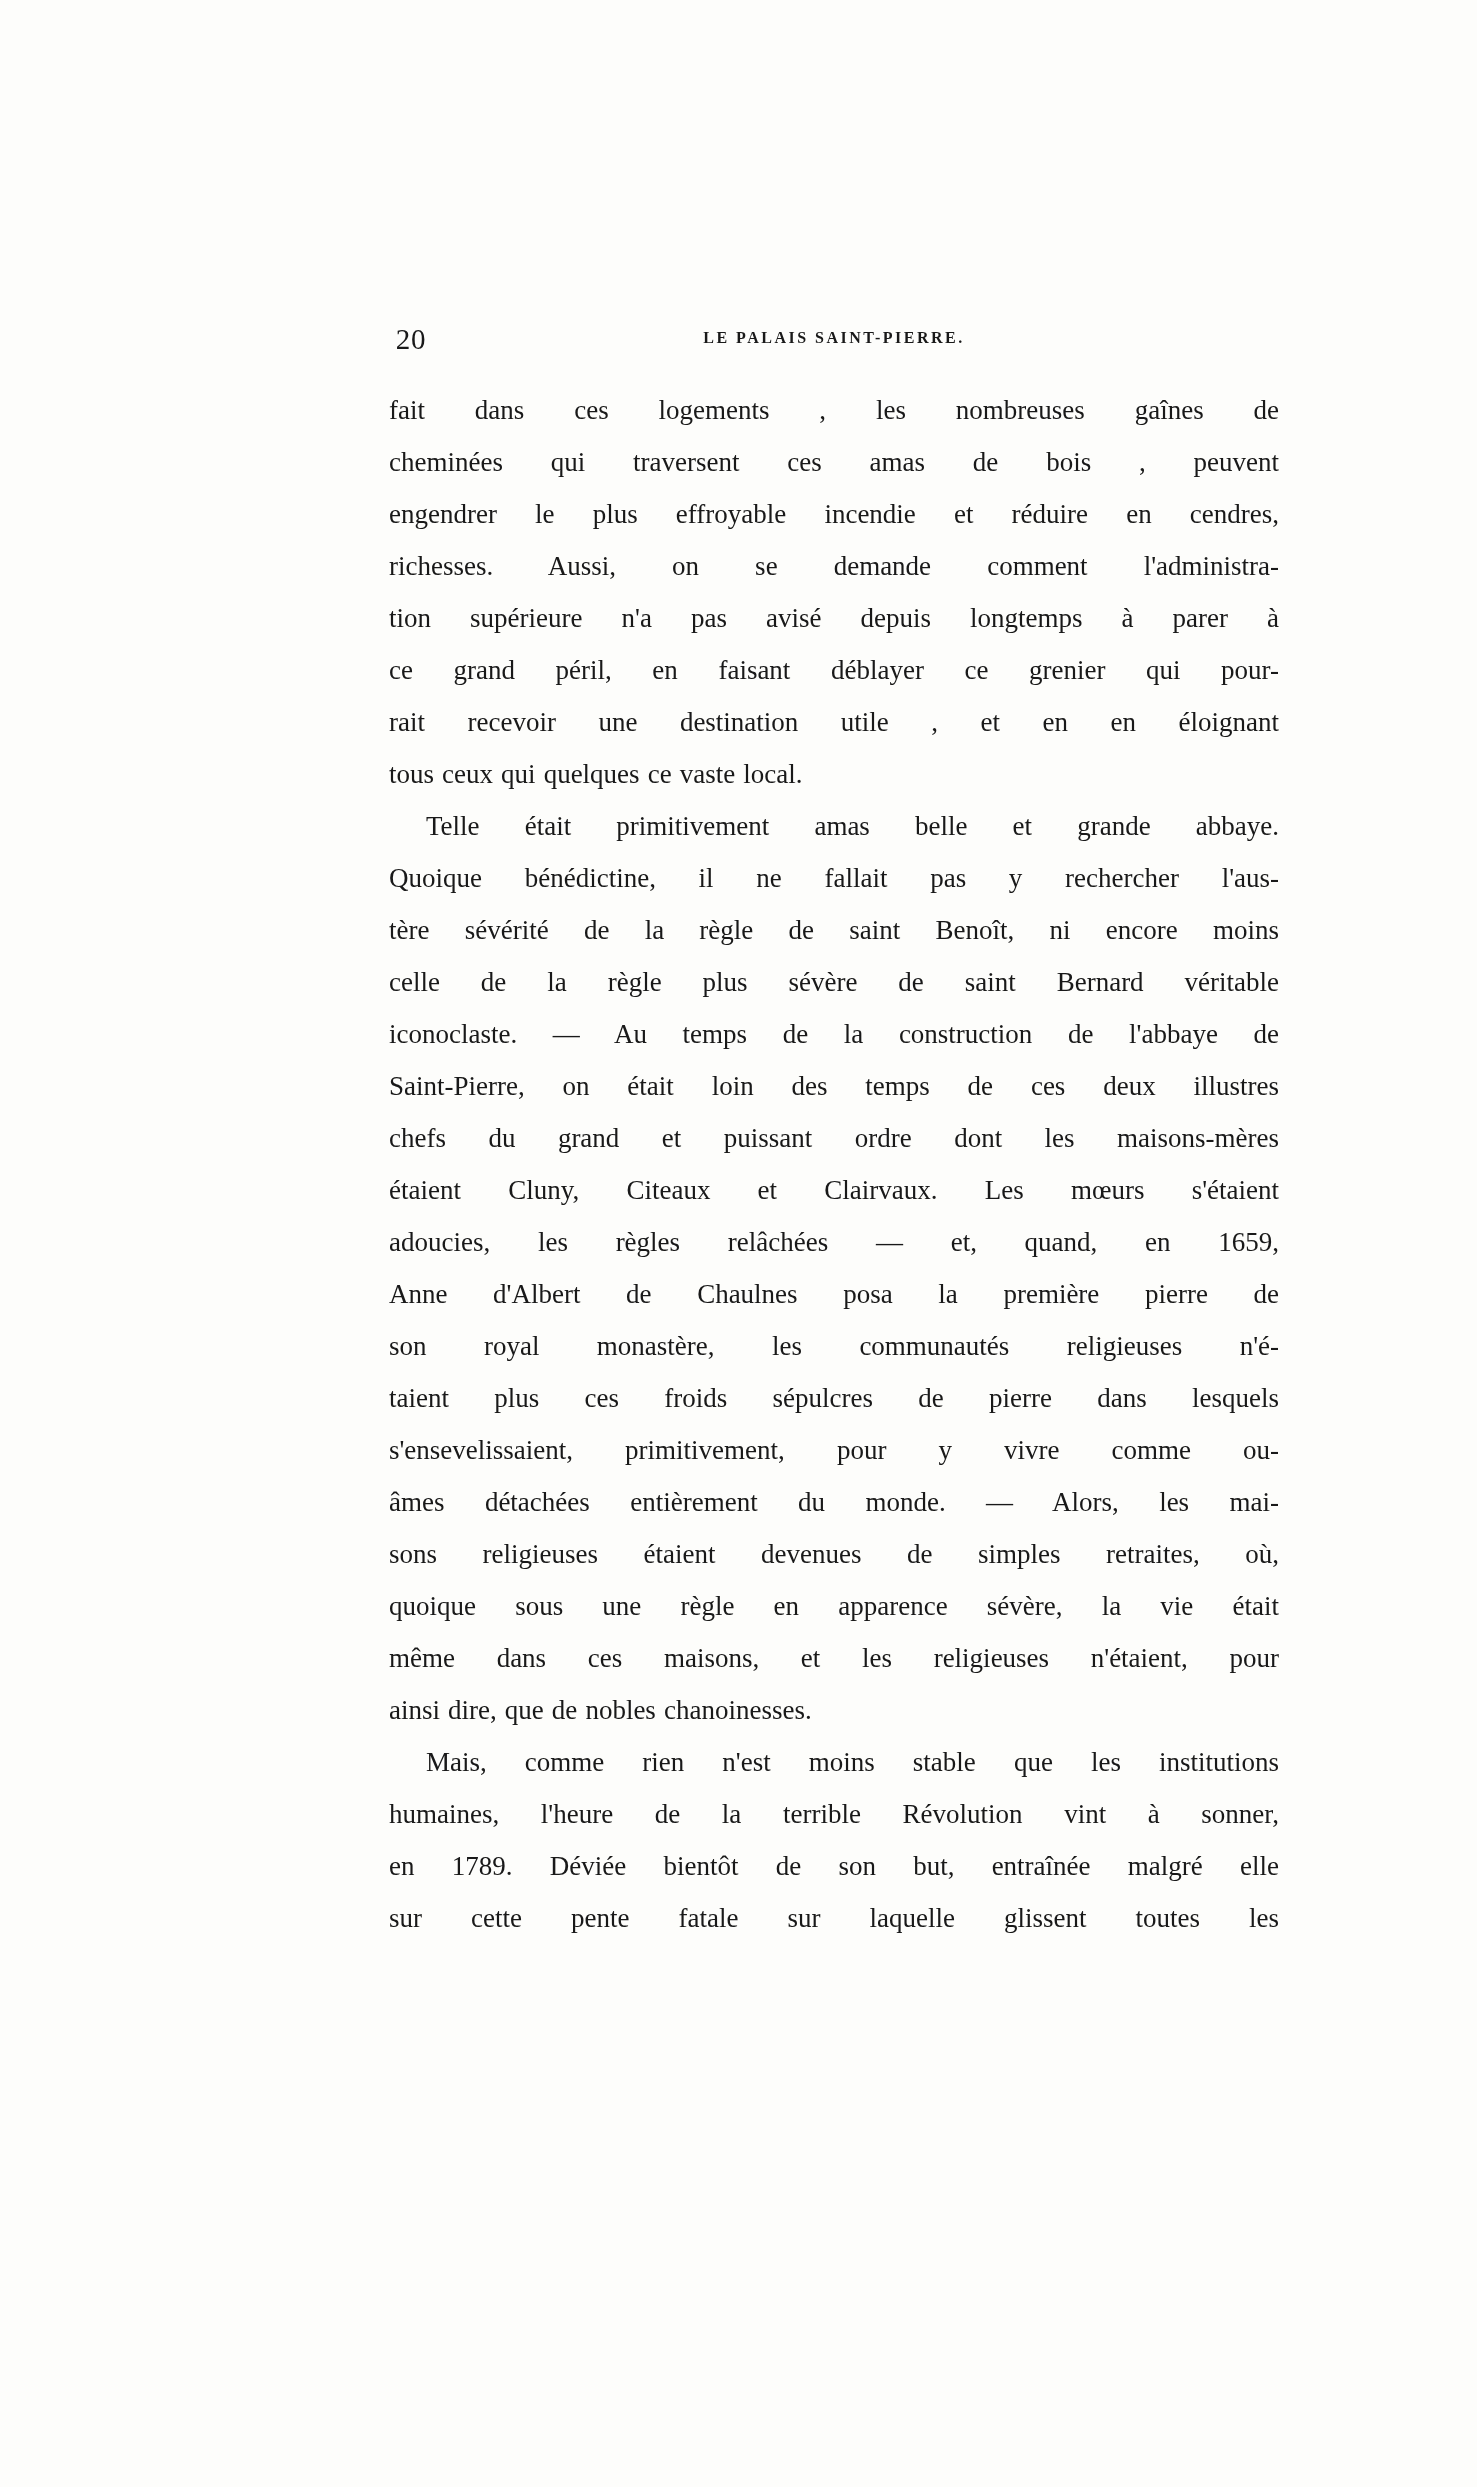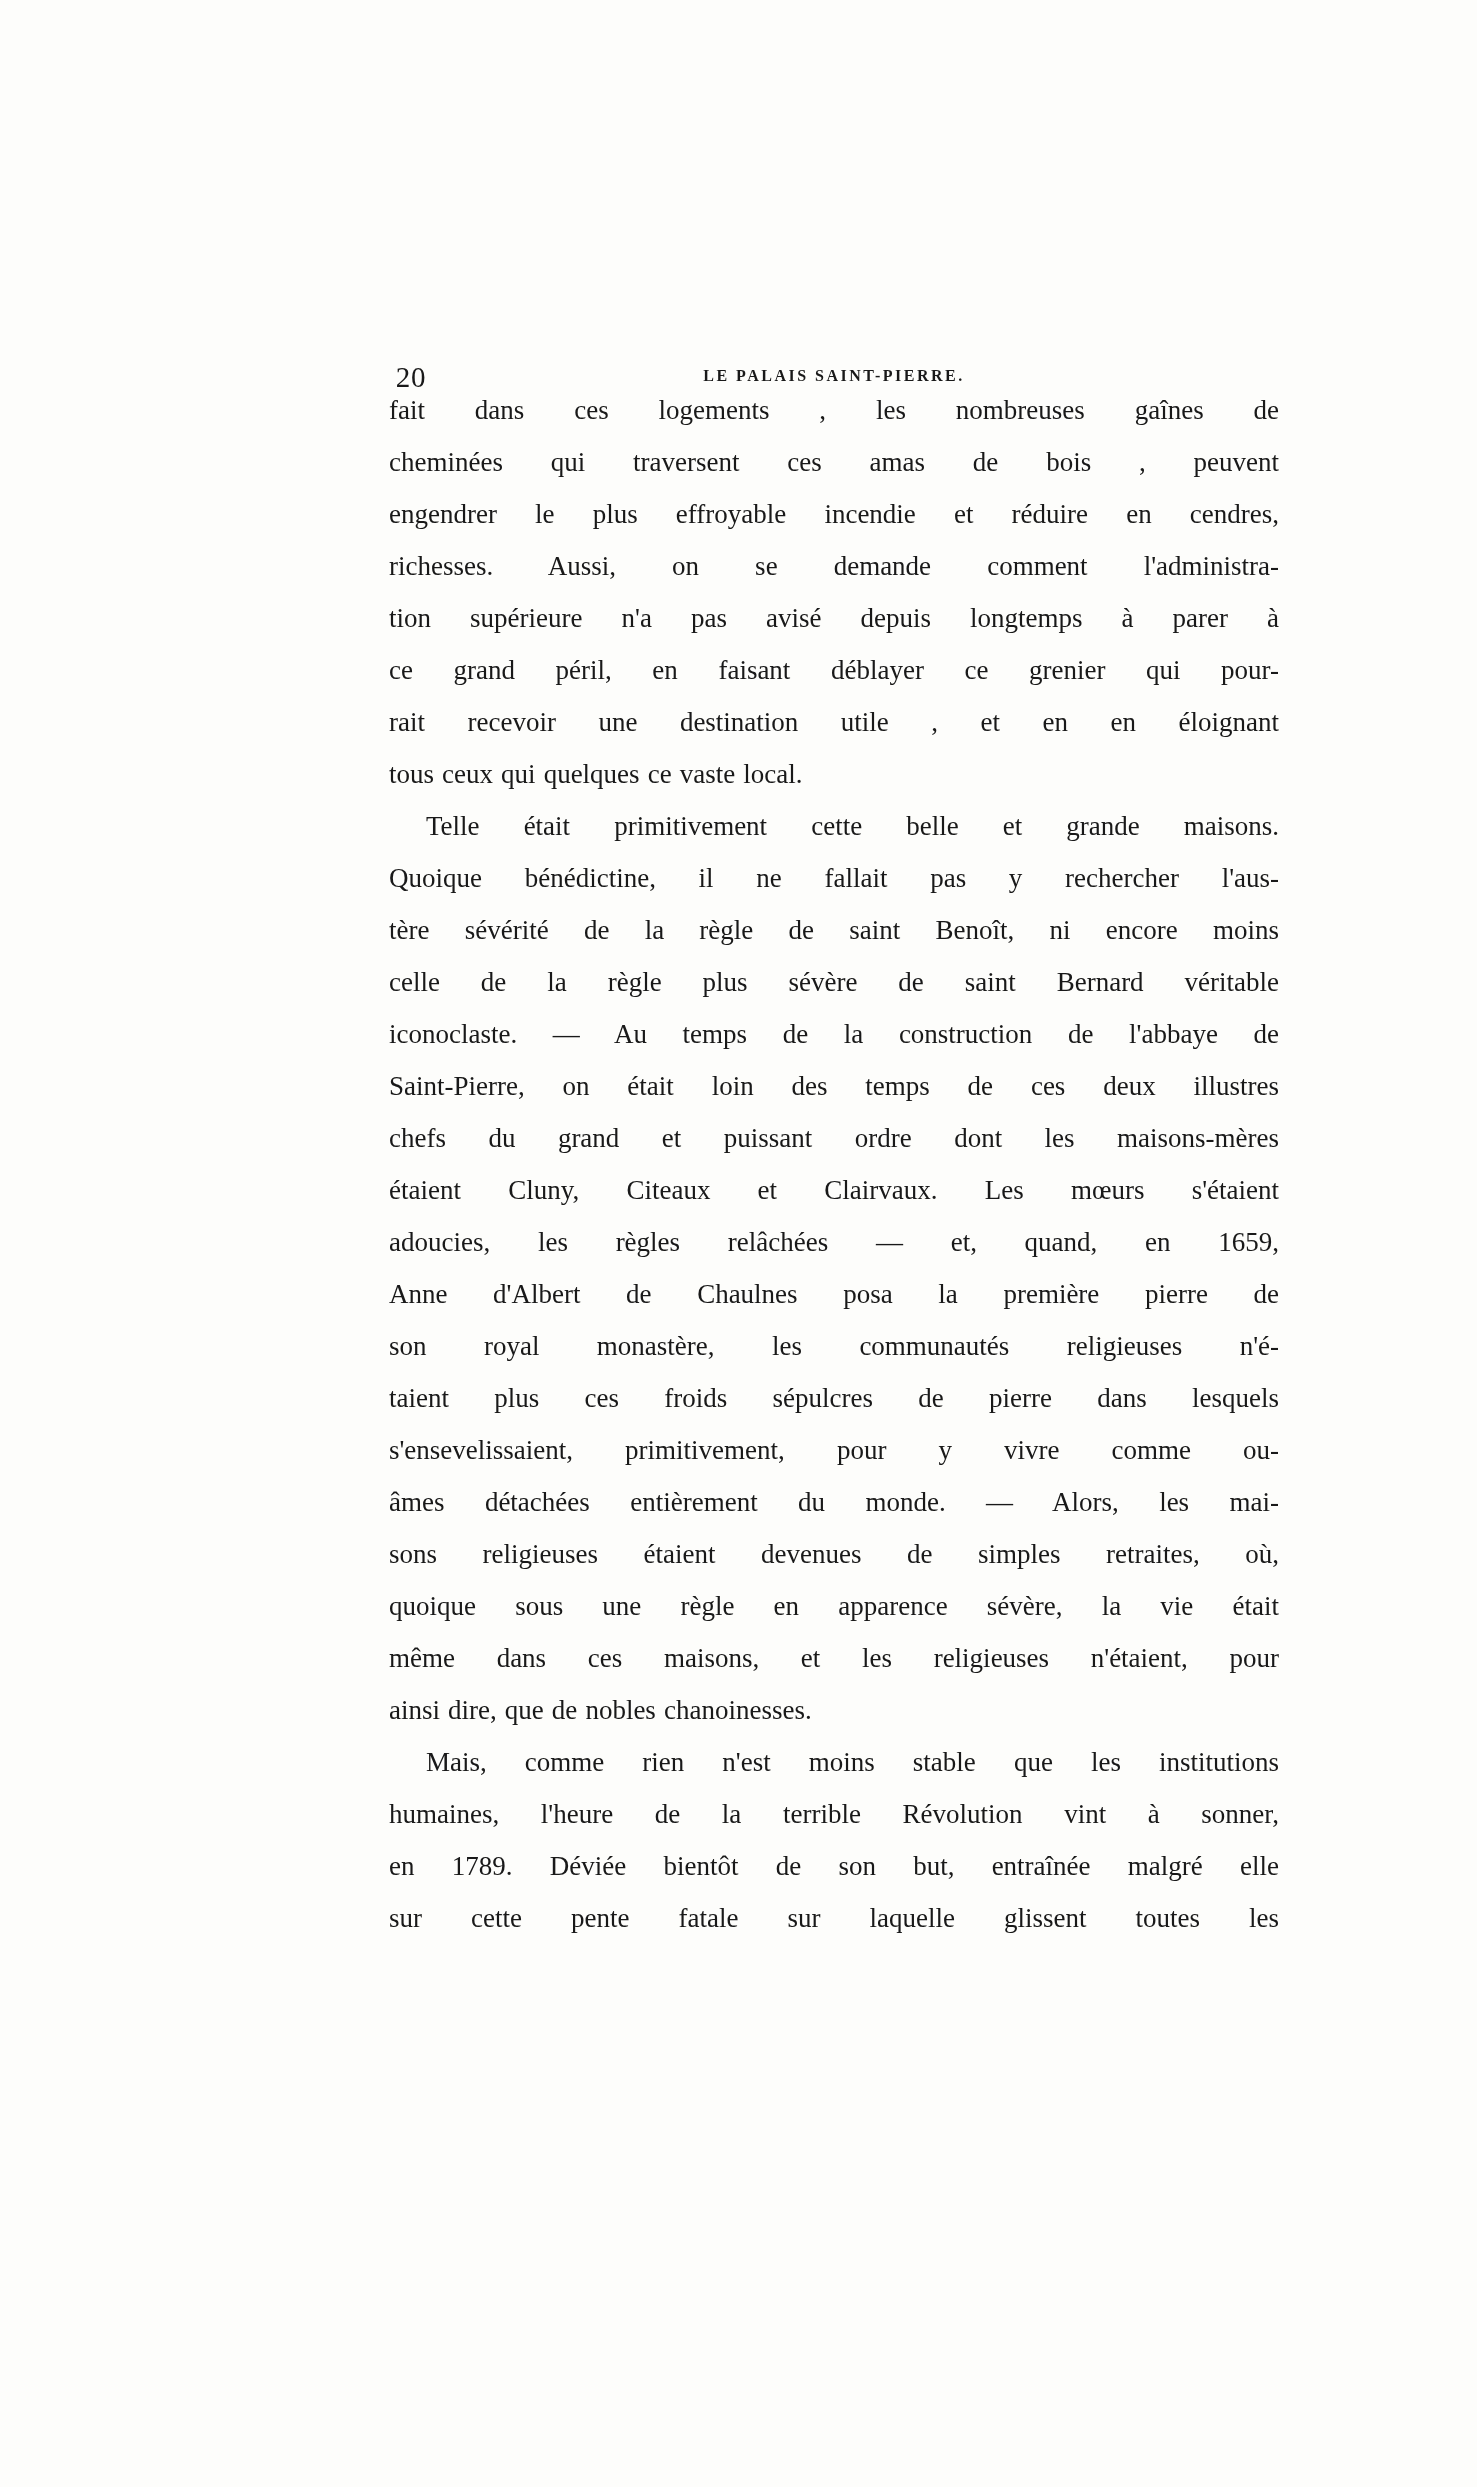--- a/index.html
+++ b/index.html
@@ -18,21 +18,20 @@
   .page {
     position: absolute;
     inset: 0;
   }
   .page-header {
     position: absolute;
     left: 389px;
     top: 323px;
     width: 890px;
     height: 40px;
-    margin-top: 38px;
   }
   .page-number {
     position: absolute;
     left: 6.7px;
     top: 0;
     font-size: 29px;
     letter-spacing: 0.8px;
   }
   .running-title {
     position: absolute;
@@ -82,21 +81,21 @@
         <div class="line">fait dans ces logements , les nombreuses gaînes de</div>
         <div class="line">cheminées qui traversent ces amas de bois , peuvent</div>
         <div class="line">engendrer le plus effroyable incendie et réduire en cendres,</div>
         <div class="line">richesses. Aussi, on se demande comment l'administra-</div>
         <div class="line">tion supérieure n'a pas avisé depuis longtemps à parer à</div>
         <div class="line">ce grand péril, en faisant déblayer ce grenier qui pour-</div>
         <div class="line">rait recevoir une destination utile , et en en éloignant</div>
         <div class="line last">tous ceux qui quelques ce vaste local.</div>
       </div>
       <div class="paragraph">
-        <div class="line indent">Telle était primitivement cette belle et grande maisons.</div>
+        <div class="line indent">Telle était primitivement amas belle et grande abbaye.</div>
         <div class="line">Quoique bénédictine, il ne fallait pas y rechercher l'aus-</div>
         <div class="line">tère sévérité de la règle de saint Benoît, ni encore moins</div>
         <div class="line">celle de la règle plus sévère de saint Bernard véritable</div>
         <div class="line">iconoclaste. — Au temps de la construction de l'abbaye de</div>
         <div class="line">Saint-Pierre, on était loin des temps de ces deux illustres</div>
         <div class="line">chefs du grand et puissant ordre dont les maisons-mères</div>
         <div class="line">étaient Cluny, Citeaux et Clairvaux. Les mœurs s'étaient</div>
         <div class="line">adoucies, les règles relâchées — et, quand, en 1659,</div>
         <div class="line">Anne d'Albert de Chaulnes posa la première pierre de</div>
         <div class="line">son royal monastère, les communautés religieuses n'é-</div>

